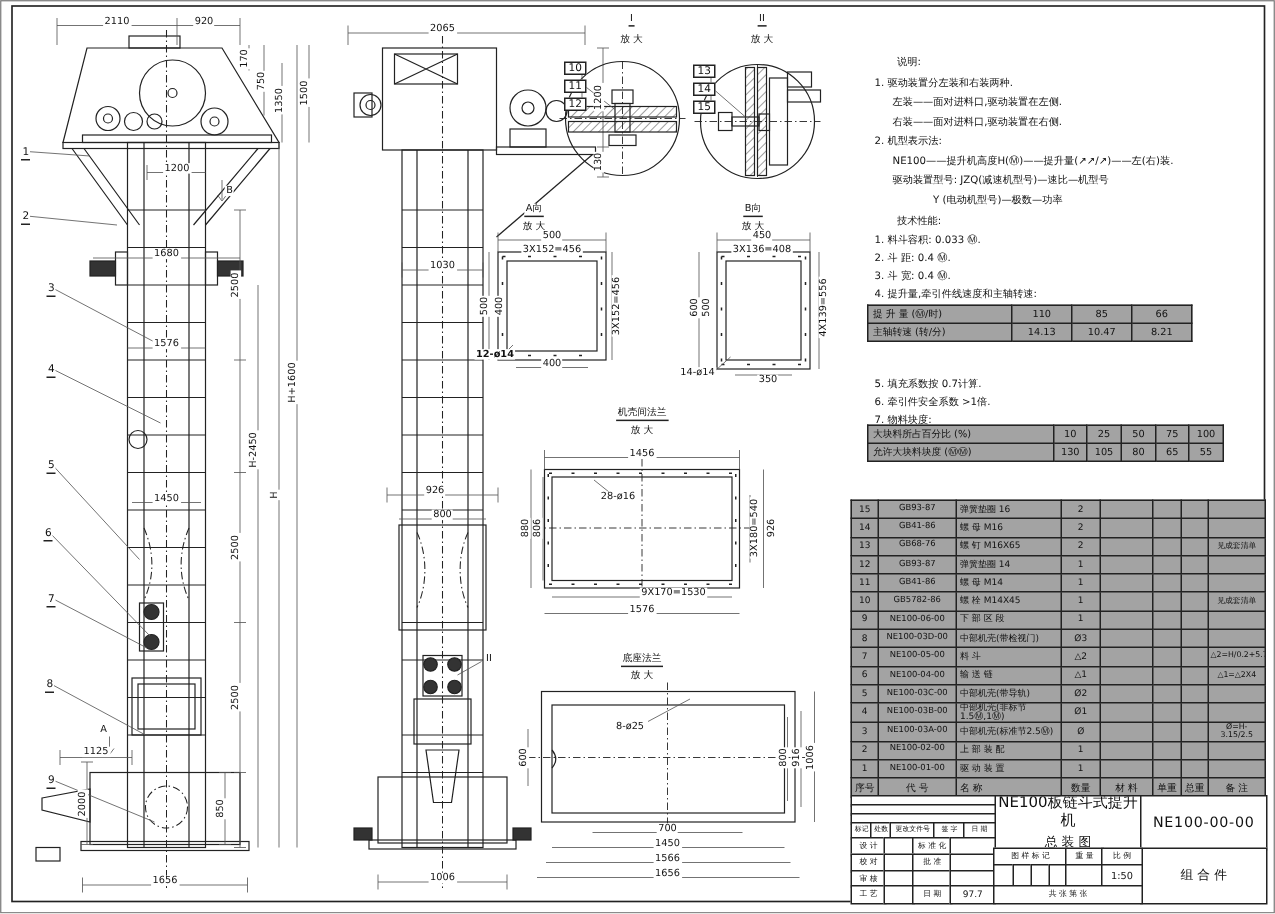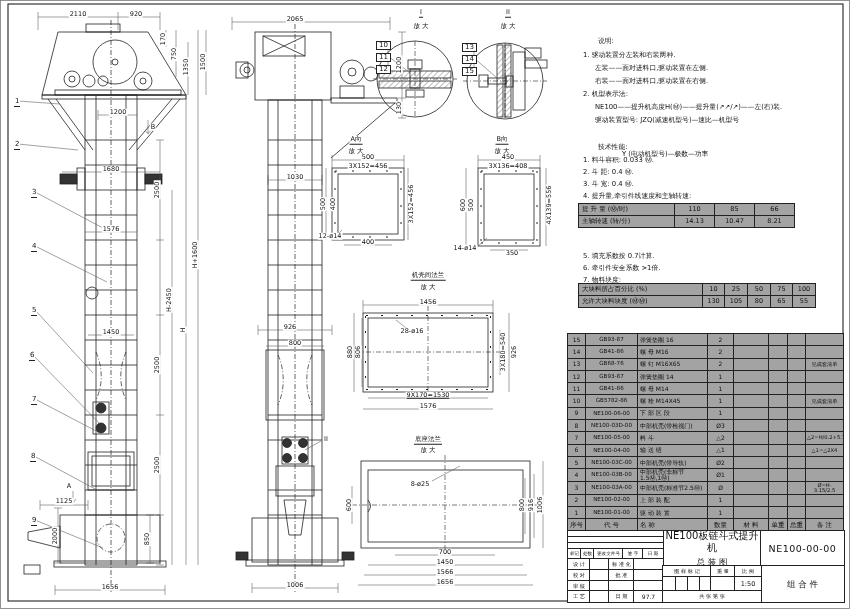--- a/index.html
+++ b/index.html
@@ -562,54 +562,54 @@
       <span class="dim" style="left: 502px; top: 151px;">放 大</span>
       <span class="dim u" style="left: 428px; top: 276px;">机壳间法兰</span>
       <span class="dim" style="left: 428px; top: 287px;">放 大</span>
       <span class="dim u" style="left: 428px; top: 440px;">底座法兰</span>
       <span class="dim" style="left: 428px; top: 450px;">放 大</span>
       <span class="dim" style="left: 368px; top: 157px;">500</span>
       <span class="dim" style="left: 368px; top: 166px;">3X152=456</span>
       <span class="dim rot" style="left: 323px; top: 204px;">500</span>
       <span class="dim rot" style="left: 333px; top: 204px;">400</span>
       <span class="dim rot" style="left: 411px; top: 204px;">3X152=456</span>
-      <span class="dim" style="left: 330px; top: 236px;">12-ø14</span>
+      <span class="dim" style="left: 330px; top: 236px; font-weight: bold;">12-ø14</span>
       <span class="dim" style="left: 368px; top: 242px;">400</span>
       <span class="dim" style="left: 508px; top: 157px;">450</span>
       <span class="dim" style="left: 508px; top: 166px;">3X136=408</span>
       <span class="dim rot" style="left: 463px; top: 205px;">600</span>
       <span class="dim rot" style="left: 471px; top: 205px;">500</span>
       <span class="dim rot" style="left: 549px; top: 205px;">4X139=556</span>
       <span class="dim" style="left: 465px; top: 248px;">14-ø14</span>
       <span class="dim" style="left: 512px; top: 253px;">350</span>
       <span class="dim" style="left: 428px; top: 302px;">1456</span>
       <span class="dim" style="left: 412px; top: 331px;">28-ø16</span>
       <span class="dim rot" style="left: 350px; top: 352px;">880</span>
       <span class="dim rot" style="left: 358px; top: 352px;">806</span>
       <span class="dim rot" style="left: 503px; top: 352px;">3X180=540</span>
       <span class="dim rot" style="left: 514px; top: 352px;">926</span>
-      <span class="dim" style="left: 428px; top: 395px; text-decoration: underline;">9X170=1530</span>
+      <span class="dim" style="left: 449px; top: 395px;">9X170=1530</span>
       <span class="dim" style="left: 428px; top: 406px;">1576</span>
       <span class="dim" style="left: 420px; top: 484px;">8-ø25</span>
       <span class="dim rot" style="left: 349px; top: 505px;">600</span>
       <span class="dim rot" style="left: 522px; top: 505px;">800</span>
       <span class="dim rot" style="left: 531px; top: 505px;">916</span>
       <span class="dim rot" style="left: 540px; top: 505px;">1006</span>
       <span class="dim" style="left: 445px; top: 552px;">700</span>
       <span class="dim" style="left: 445px; top: 562px;">1450</span>
       <span class="dim" style="left: 445px; top: 572px;">1566</span>
       <span class="dim" style="left: 445px; top: 582px;">1656</span>
       <span class="note" style="left: 598px; top: 38px;">说明:</span>
       <span class="note" style="left: 583px; top: 52px;">1. 驱动装置分左装和右装两种.</span>
       <span class="note" style="left: 595px; top: 65px;">左装——面对进料口,驱动装置在左侧.</span>
       <span class="note" style="left: 595px; top: 78px;">右装——面对进料口,驱动装置在右侧.</span>
       <span class="note" style="left: 583px; top: 91px;">2. 机型表示法:</span>
       <span class="note" style="left: 595px; top: 104px;">NE100——提升机高度H(Ⓜ)——提升量(↗↗/↗)——左(右)装.</span>
       <span class="note" style="left: 595px; top: 117px; text-align: center;">驱动装置型号: JZQ(减速机型号)—速比—机型号</span>
-      <span class="note" style="left: 622px; top: 130px; margin-top: 21px;">Y (电动机型号)—极数—功率</span>
+      <span class="note" style="left: 622px; top: 130px;">Y (电动机型号)—极数—功率</span>
       <span class="note" style="left: 598px; top: 144px;">技术性能:</span>
       <span class="note" style="left: 583px; top: 157px;">1. 料斗容积: 0.033 Ⓜ.</span>
       <span class="note" style="left: 583px; top: 169px;">2. 斗    距: 0.4 Ⓜ.</span>
       <span class="note" style="left: 583px; top: 181px;">3. 斗    宽: 0.4 Ⓜ.</span>
       <span class="note" style="left: 583px; top: 193px;">4. 提升量,牵引件线速度和主轴转速:</span>
       <span class="note" style="left: 583px; top: 253px;">5. 填充系数按 0.7计算.</span>
       <span class="note" style="left: 583px; top: 265px;">6. 牵引件安全系数 &gt;1倍.</span>
       <span class="note" style="left: 583px; top: 277px;">7. 物料块度:</span>
       <span class="bln" style="left: 14px; top: 98px;">1</span>
       <span class="bln" style="left: 14px; top: 141px;">2</span>

